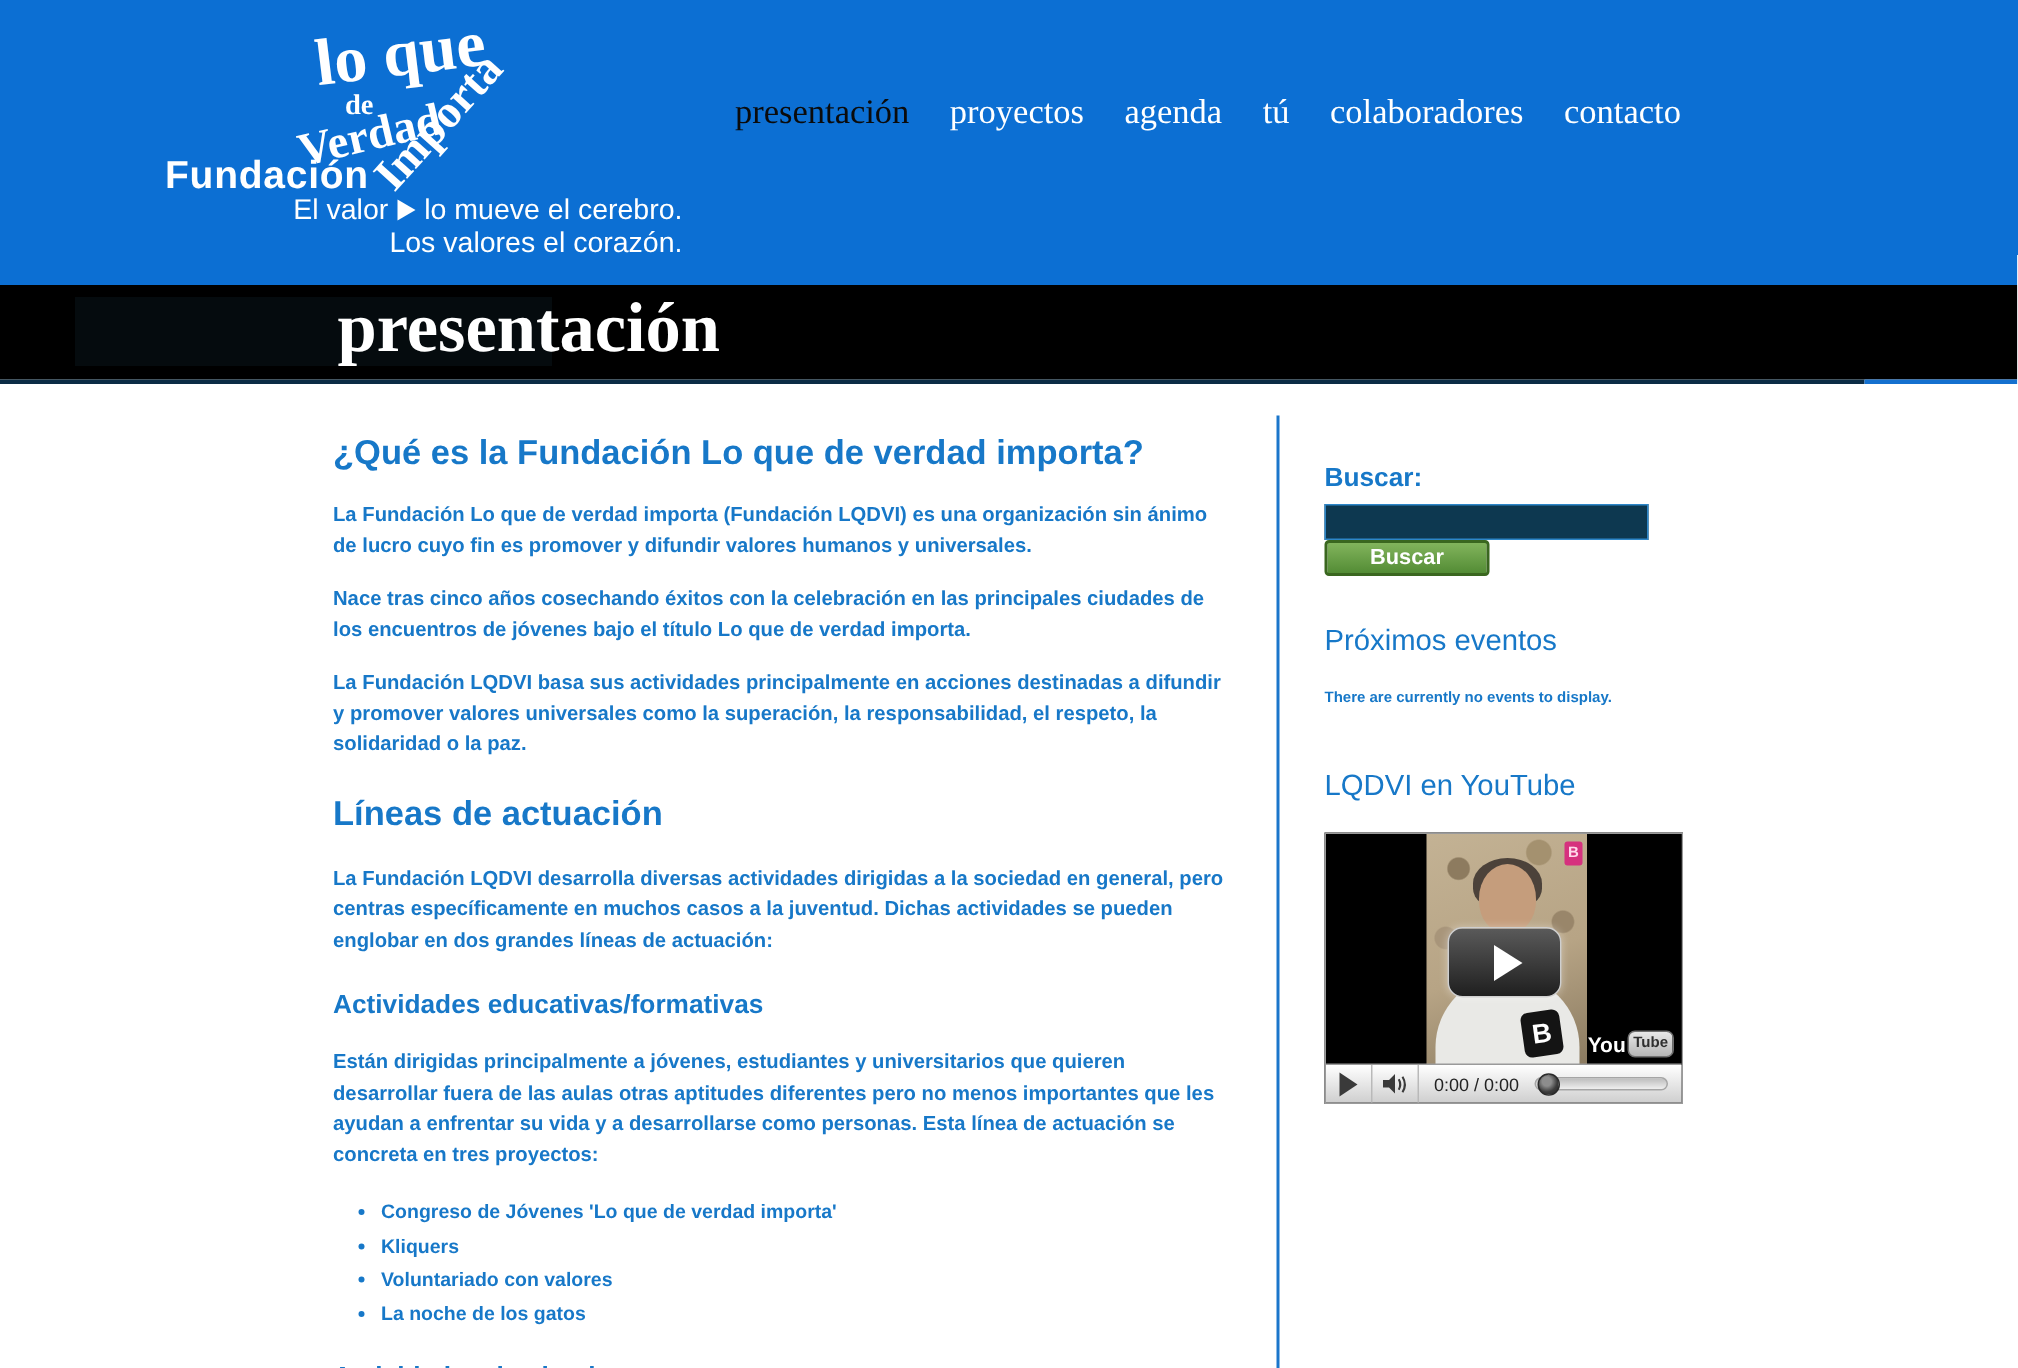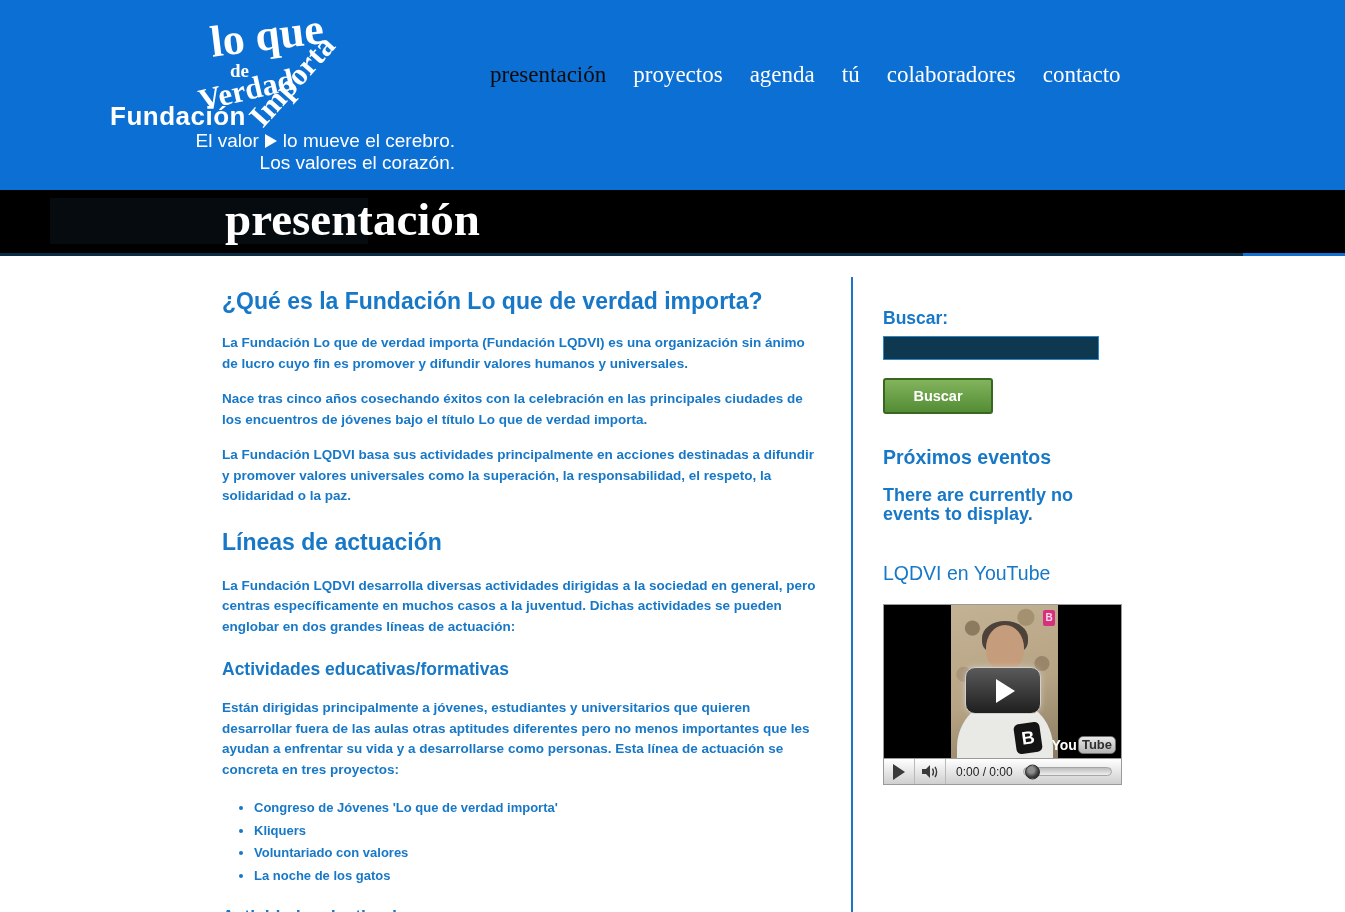--- a/index.html
+++ b/index.html
@@ -43,23 +43,23 @@
   .main h3 { font-size:17.5px; font-weight:bold; margin:22px 0 18px 0; }
   .main p { font-size:13.5px; font-weight:bold; line-height:20.5px; margin:0 0 15px 0; }
   .main ul { margin:18px 0 20px 16px; padding-left:16px; }
   .main li { font-size:13px; font-weight:bold; line-height:19.5px; margin-bottom:3px; cursor:pointer; }
   .main li::marker { color:#1778c8; }
 
   
   .sidebar { position:absolute; left:883px; top:308px; width:240px; color:#1778c8; }
   .search-label { font-size:17.5px; font-weight:bold; margin-bottom:7px; }
   .search-input { display:block; width:216px; height:24px; background:#0d3850; border:1px solid #2d86c8; color:#fff; padding:0 6px; font-size:13px; outline:none; }
-  .search-btn { margin-top:18px; width:110px; height:36px; background:linear-gradient(#82b45c,#538c35); border:2px solid #3a671f; border-radius:3px; color:#fff; font-size:14.5px; font-weight:bold; cursor:pointer; }
-  .events-title { font-size:19.5px; font-weight:bold; margin-top:32px; }
-  .events-empty { font-size:18px; font-weight:bold; line-height:19px; margin-top:17px; width:218px; }
+  .search-btn { margin-top:0; width:110px; height:24px; background:linear-gradient(#82b45c,#538c35); border:2px solid #3a671f; border-radius:3px; color:#fff; font-size:14.5px; font-weight:bold; cursor:pointer; }
+  .events-title { font-size:19.5px; font-weight:normal; margin-top:32px; }
+  .events-empty { font-size:10px; font-weight:bold; line-height:19px; margin-top:17px; width:218px; }
   .yt-title { font-size:19.5px; font-weight:normal; margin-top:38px; }
 
   
   .player { position:relative; margin-top:19px; width:239px; height:181px; border:1px solid #9a9a9a; background:#000; }
   .video-area { position:relative; width:100%; height:154px; background:#000; overflow:hidden; cursor:pointer; }
   .video-frame { position:absolute; left:67px; top:0; width:107px; height:154px;
       background:
         radial-gradient(circle at 20% 15%, #8d7b5f 0 7px, transparent 8px),
         radial-gradient(circle at 70% 8%,  #a4916f 0 8px, transparent 9px),
         radial-gradient(circle at 45% 30%, #7d6c52 0 6px, transparent 7px),
@@ -68,21 +68,21 @@
         linear-gradient(160deg,#c3b294 0%, #b7a485 55%, #8a7a60 100%); }
   .hair { position:absolute; left:50%; top:16px; transform:translateX(-50%); width:46px; height:34px; border-radius:50% 50% 40% 40%; background:#4c423a; }
   .head { position:absolute; left:50%; top:20px; transform:translateX(-50%); width:38px; height:46px; border-radius:50% 50% 46% 46%; background:#c59d7c; }
   .shirt { position:absolute; left:50%; bottom:-6px; transform:translateX(-50%); width:96px; height:66px; border-radius:48px 48px 0 0; background:#e9e9e6; }
   .shirt-badge { position:absolute; left:60%; bottom:6px; width:26px; height:30px; background:#141414; border-radius:5px; color:#fff; font-size:18px; font-weight:bold; text-align:center; line-height:30px; transform:rotate(-8deg); }
   .pink-badge { position:absolute; right:3px; top:5px; width:12px; height:16px; background:#d6317e; border-radius:2px; color:#ffd7ea; font-size:10px; font-weight:bold; text-align:center; line-height:16px; }
   .play-overlay { position:absolute; left:50%; top:62px; transform:translateX(-50%); width:76px; height:47px; background:linear-gradient(#5a5a5a,#1f1f1f); border:1px solid #cfcfcf; border-radius:10px; display:flex; align-items:center; justify-content:center; cursor:pointer; box-shadow:0 0 6px rgba(255,255,255,.35); }
   .play-overlay .tri { width:0; height:0; border-left:19px solid #fff; border-top:12px solid transparent; border-bottom:12px solid transparent; margin-left:5px; }
   .yt-mark { position:absolute; right:5px; bottom:5px; display:flex; align-items:center; gap:1px;margin-left:25px; }
   .yt-you { color:#fff; font-size:14px; font-weight:bold; }
-  .yt-tube { background:linear-gradient(#e8e8e8,#b5b5b5); border:1px solid #6f6f6f; border-radius:5px; color:#2f2f2f; font-size:13px; font-weight:bold; padding:0 3px; line-height:16px; }
+  .yt-tube { background:linear-gradient(#e8e8e8,#b5b5b5); border:1px solid #6f6f6f; border-radius:5px; color:#2f2f2f; font-size:10px; font-weight:bold; padding:0 3px; line-height:16px; }
 
   .controls { position:absolute; left:0; bottom:0; width:100%; height:26px; background:linear-gradient(#ffffff,#cfcfcf); border-top:1px solid #9a9a9a; display:flex; align-items:center; }
   .ctrl-cell { height:100%; display:flex; align-items:center; justify-content:center; border-right:1px solid #b9b9b9; cursor:pointer; }
   .ctrl-play { width:31px; }
   .ctrl-play .tri { width:0; height:0; border-left:12px solid #3a3a3a; border-top:8px solid transparent; border-bottom:8px solid transparent; }
   .ctrl-vol { width:31px; }
   .ctrl-time { padding:0 10px; font-size:12px; color:#222; white-space:nowrap; }
   .ctrl-track { position:relative; flex:1; height:9px; margin-right:9px; border-radius:5px; background:linear-gradient(#bdbdbd,#efefef); border:1px solid #a5a5a5; cursor:pointer; }
   .knob { position:absolute; left:1px; top:50%; transform:translateY(-50%); width:15px; height:15px; border-radius:50%; background:radial-gradient(circle at 40% 35%, #8d8d8d 0 3px, #3c3c3c 60%, #222); border:1px solid #2a2a2a; }
 </style>

